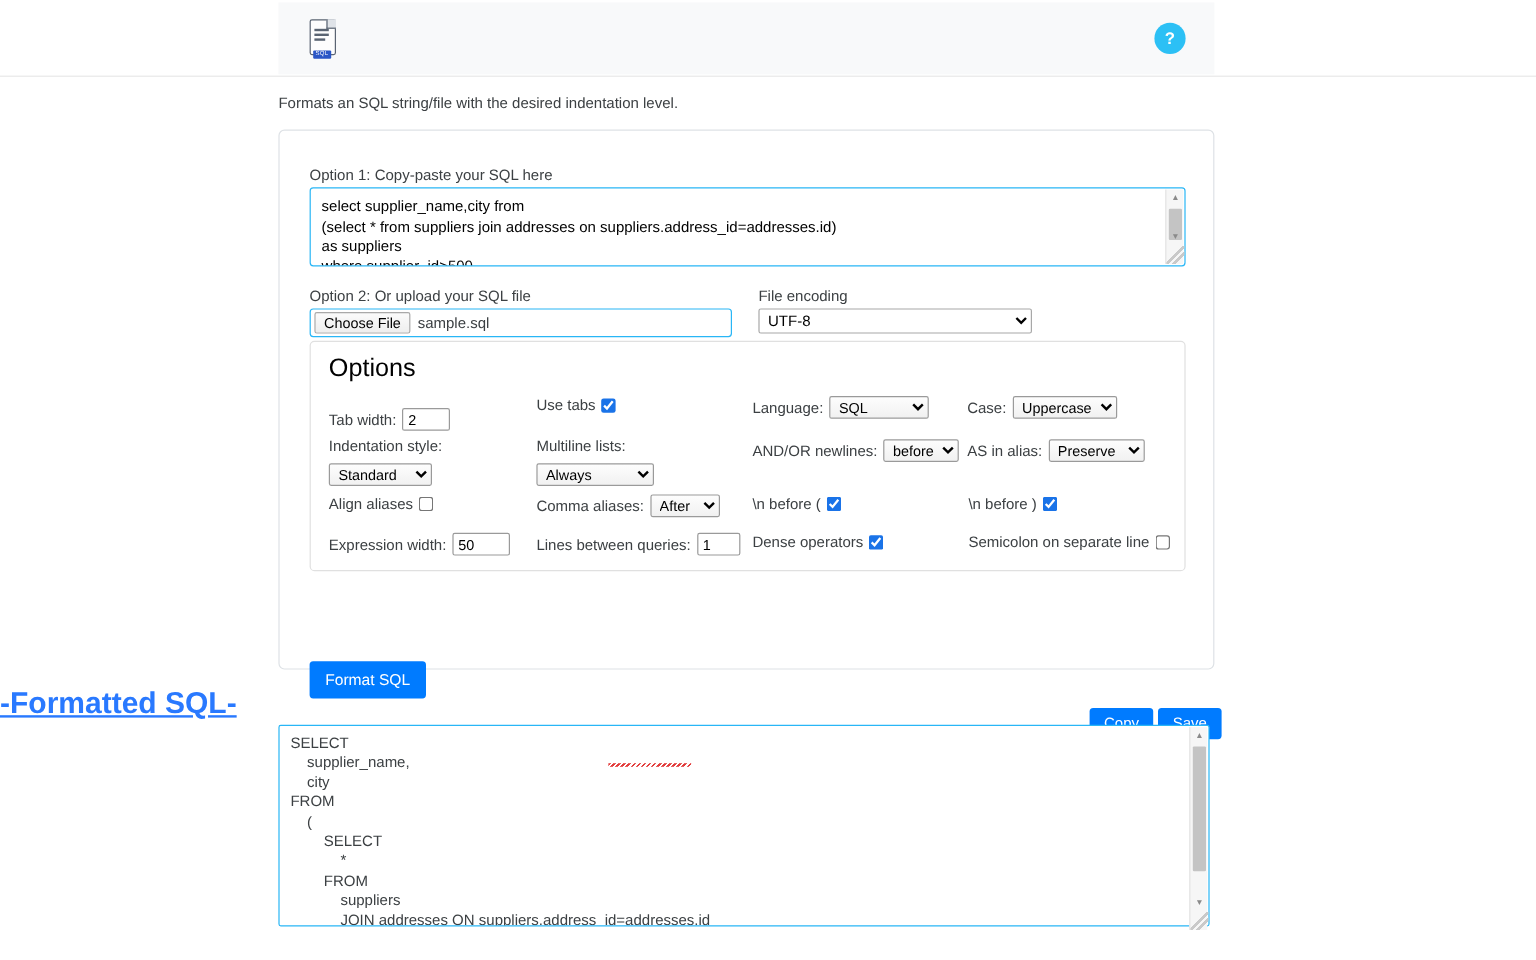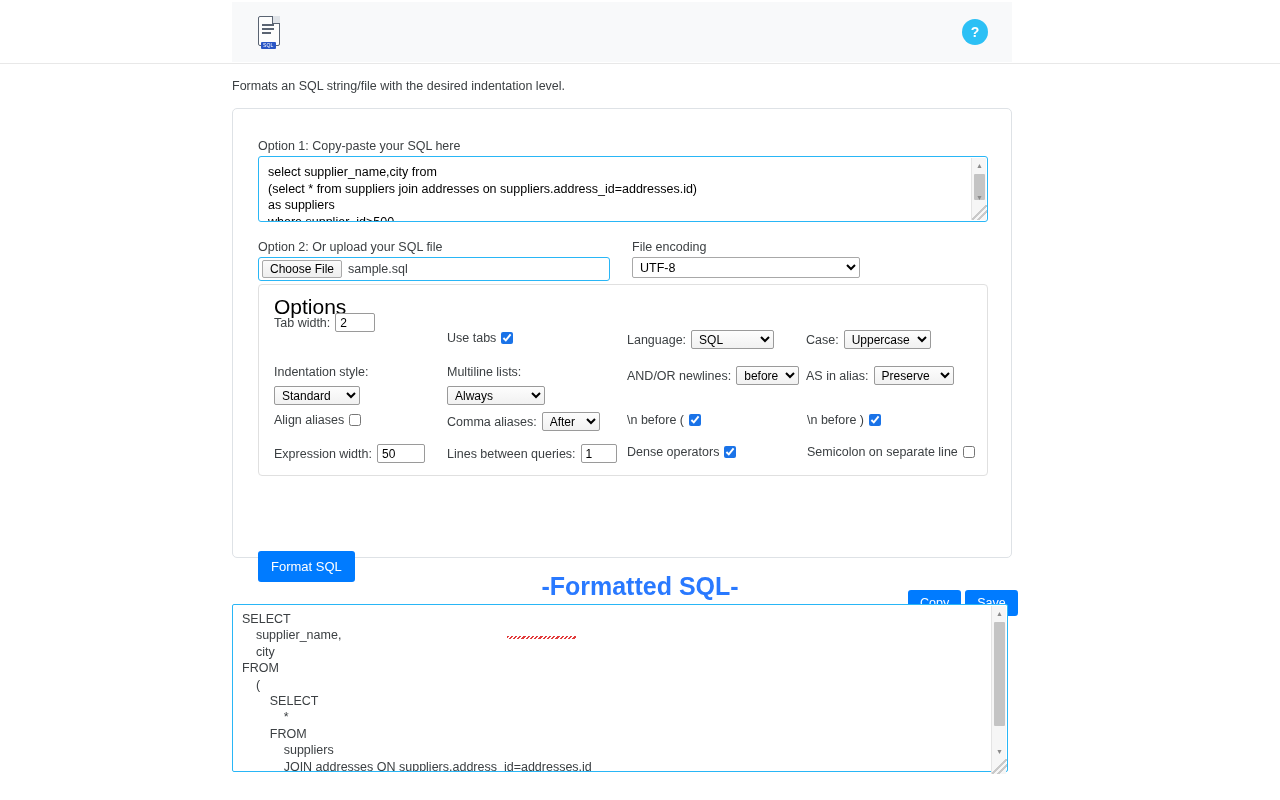--- a/index.html
+++ b/index.html
@@ -197,22 +197,22 @@
     background: #007bff; color: #fff;
     border: none; border-radius: 3px;
     font-size: 13px; padding: 8px 13px;
     cursor: pointer;
     font-family: "Liberation Sans", sans-serif;
   }
 
   
   .out-title {
     position: absolute; left: 0; top: 508px;
-    width: 1280px; text-align: center;
-    font-size: 25px; font-weight: bold; color: #2979ff;
+    width: 1280px; text-align: left;
+    font-size: 25px; font-weight: bold; color: #2979ff; text-decoration: underline;
   }
   .out-actions { position: absolute; left: 908px; top: 526px; display: flex; gap: 4px; }
   .act-btn {
     background: #007bff; color: #fff; border: none; border-radius: 3px;
     font-size: 12.5px; padding: 6px 12px; cursor: pointer;
     font-family: "Liberation Sans", sans-serif;
   }
   .out-wrap { position: absolute; left: 232px; top: 540px; }
   textarea.out {
     width: 776px; height: 168px;
@@ -279,21 +279,21 @@
     </div>
 
     <div class="lbl" style="position:absolute;left:399px;top:131px">File encoding</div>
     <select class="native wide" style="position:absolute;left:399px;top:148px;width:228px">
       <option>UTF-8</option>
     </select>
 
     <div class="opt-panel">
       <div class="opt-title">Options</div>
 
-      <div class="opt-cell" style="left:15px;top:28px">
+      <div class="opt-cell" style="left:15px;top:55px">
         <span class="lbl">Tab width:</span>
         <input class="native" style="width: 40px;" value="2">
       </div>
       <div class="opt-cell" style="left:188px;top:46px">
         <span class="lbl">Use tabs</span>
         <input type="checkbox" class="cb" checked="" style="">
       </div>
       <div class="opt-cell" style="left:368px;top:45px">
         <span class="lbl">Language:</span>
         <select class="native" style="width:83px">

